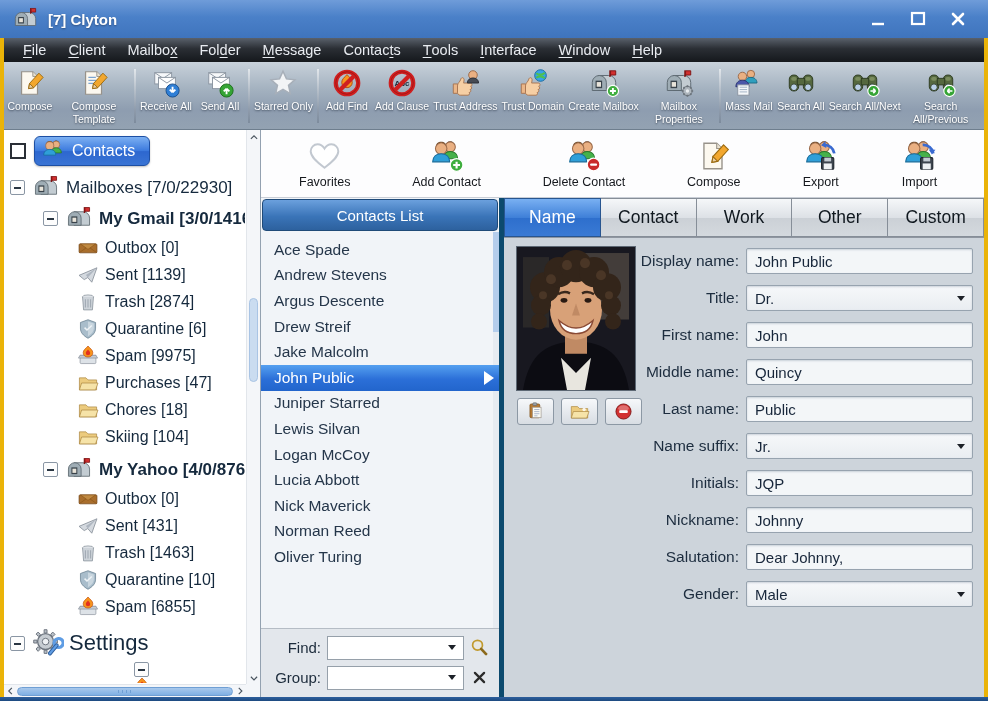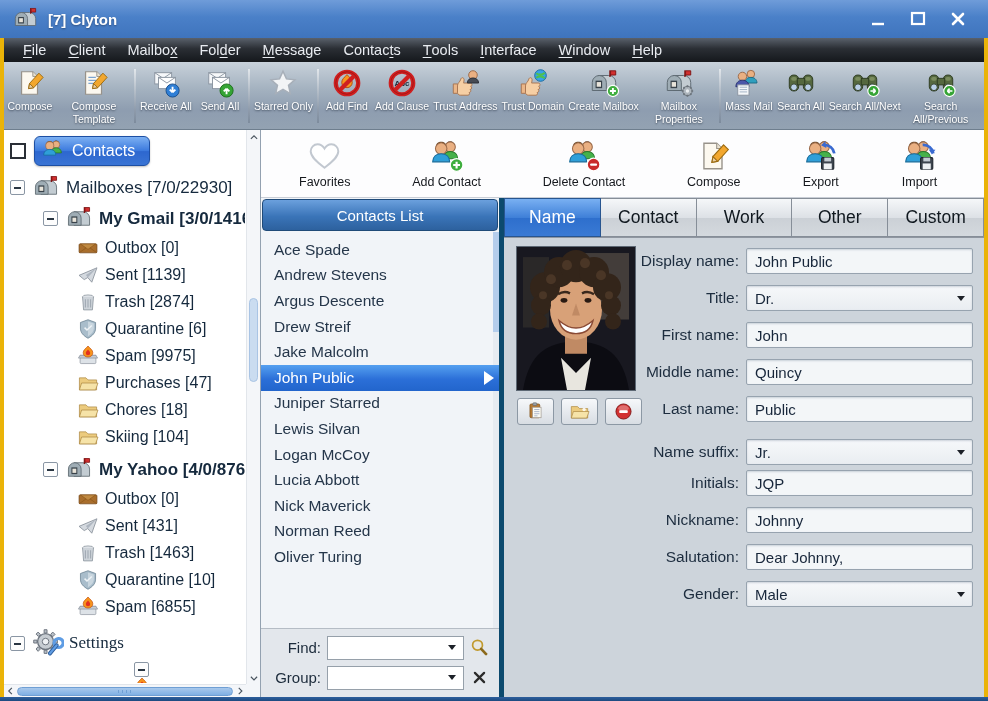--- a/index.html
+++ b/index.html
@@ -23,21 +23,21 @@
   .ticon svg,.ticon-s svg,.cicon svg,.fgicon svg,.pbtn svg,.winbtn svg,.appicon svg{display:block;width:100%;height:100%;}
   .tlabel{margin-top:2px;font-size:10.5px;line-height:1.2;color:#fff;text-align:center;text-shadow:0 1px 2px rgba(20,30,45,.65);max-width:72px;}
   .tsep{width:2px;align-self:stretch;margin:1px 2px 6px;background:linear-gradient(180deg,rgba(255,255,255,.55),rgba(108,122,140,.55));flex:0 0 auto;}
   
   .main{position:absolute;top:130px;left:4px;right:4px;bottom:4px;display:flex;}
   .sidebar{width:257px;flex:0 0 auto;background:#fff;position:relative;overflow:hidden;border-right:1px solid #93a1b0;}
   .tree{position:absolute;top:4px;left:6px;right:15px;bottom:14px;overflow:hidden;}
   .trow{display:flex;align-items:center;height:27px;color:#15293d;font-size:16px;white-space:nowrap;}
   .trow.big{height:31px;font-size:17px;}
   .trow.first{height:34px;}
-  .trow.settings{height:38px;font-size:17px;font-family:Liberation Serif, serif;}
+  .trow.settings{height:38px;font-size:22px;}
   .trow.gap{margin-top:4px;}
   .texp{width:15px;height:15px;border:1px solid #8a96a4;background:#fdfdfd;flex:0 0 auto;margin-right:6px;position:relative;border-radius:2px;}
   .texp::after{content:"";position:absolute;left:3px;right:3px;top:6px;height:2px;background:#2a3642;}
   .tcheck{width:16px;height:16px;border:2px solid #2a2f36;background:#fff;flex:0 0 auto;margin-right:8px;}
   .ticon-s{width:24px;height:22px;flex:0 0 auto;margin-right:5px;}
   .trow.big .ticon-s{width:30px;height:27px;}
   .trow.settings .ticon-s{width:33px;height:31px;}
   .tpill{display:flex;align-items:center;height:30px;padding:0 14px 0 5px;border-radius:6px;background:linear-gradient(180deg,#7cb0f2 0%,#3b79dd 50%,#2d67cf 52%,#3a74d4 100%);border:1px solid #1d4fa4;color:#fff;box-shadow:0 1px 2px rgba(0,0,0,.25);}
   .tpill .ticon-s{width:27px;height:24px;}
   .tree .bold{font-weight:bold;}
@@ -844,21 +844,21 @@
                 <div class="finput">
                   <span>Quincy</span>
                 </div>
               </div>
               <div class="frow" style="top: 157px;">
                 <span class="flabel">Last name:</span>
                 <div class="finput">
                   <span>Public</span>
                 </div>
               </div>
-              <div class="frow" style="top: 200px;">
+              <div class="frow" style="top: 194px;">
                 <span class="flabel">Name suffix:</span>
                 <div class="finput combo">
                   <span>Jr.</span>
                   <span class="caret"></span>
                 </div>
               </div>
               <div class="frow" style="top: 231px;">
                 <span class="flabel">Initials:</span>
                 <div class="finput">
                   <span>JQP</span>

